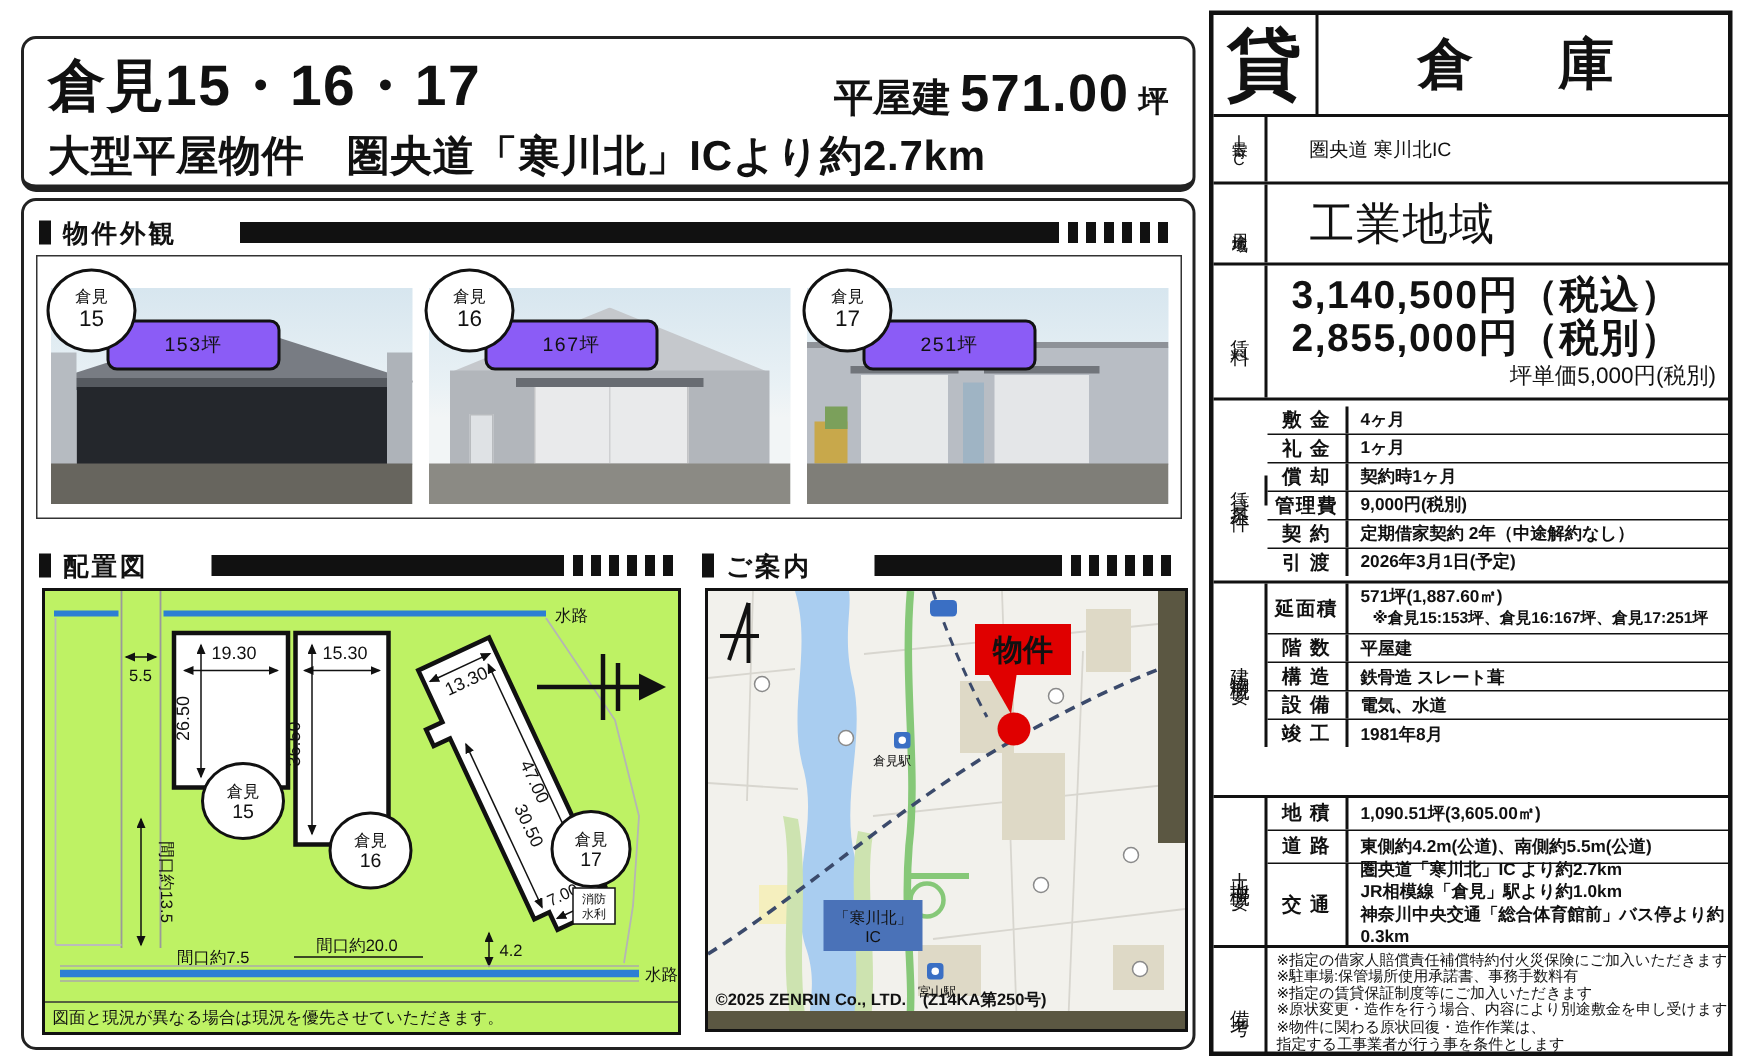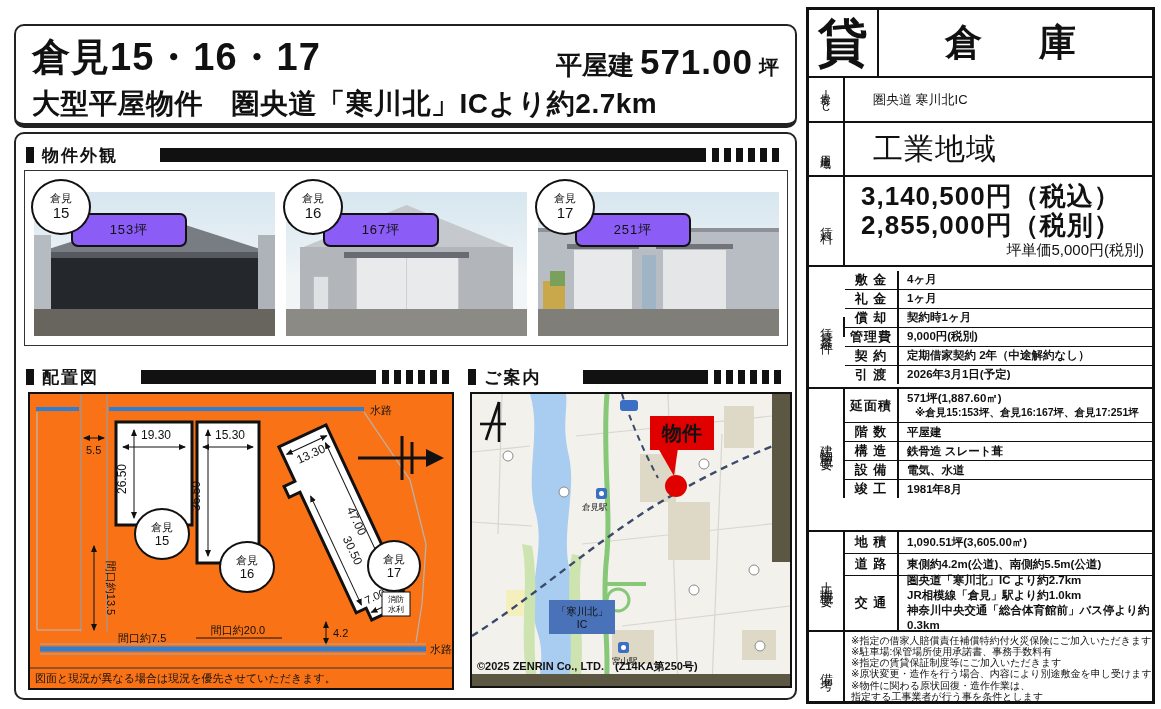--- a/index.html
+++ b/index.html
@@ -72,21 +72,21 @@
     font-size:13px;letter-spacing:1px;}
   .badge .b-circ{position:absolute;left:0;top:0;width:56px;height:52px;background:#fff;
     border:2px solid #111;border-radius:50%;display:flex;flex-direction:column;
     align-items:center;justify-content:center;line-height:1.05;}
   .badge .b-circ .t{font-size:11px;} .badge .b-circ .n{font-size:15px;}
   .bd1{left:6px;top:8px;} .bd2{left:258px;top:8px;} .bd3{left:510px;top:8px;}
 
   .sec-plan{left:10px;top:234px;width:428px;}
   .sec-map{left:452px;top:234px;width:318px;}
   .plan-box{position:absolute;left:12px;top:258px;width:426px;height:298px;
-    border:2px solid #111;box-sizing:border-box;background:#f97316;}
+    border:2px solid #111;box-sizing:border-box;background:#bef264;}
   .map-box{position:absolute;left:454px;top:258px;width:322px;height:296px;
     border:2px solid #111;box-sizing:border-box;background:#f2f1ec;}
   svg text{font-family:"Liberation Sans","DejaVu Sans",sans-serif;fill:#111;}
   svg .dim{font-size:12px;}
   svg .dim-s{font-size:11px;}
 
   
   .panel{position:absolute;left:806px;top:7px;width:349px;height:697px;
     border:3px solid #111;box-sizing:border-box;display:flex;flex-direction:column;background:#fff;}
   .p-head{display:flex;height:66px;flex:0 0 66px;}

